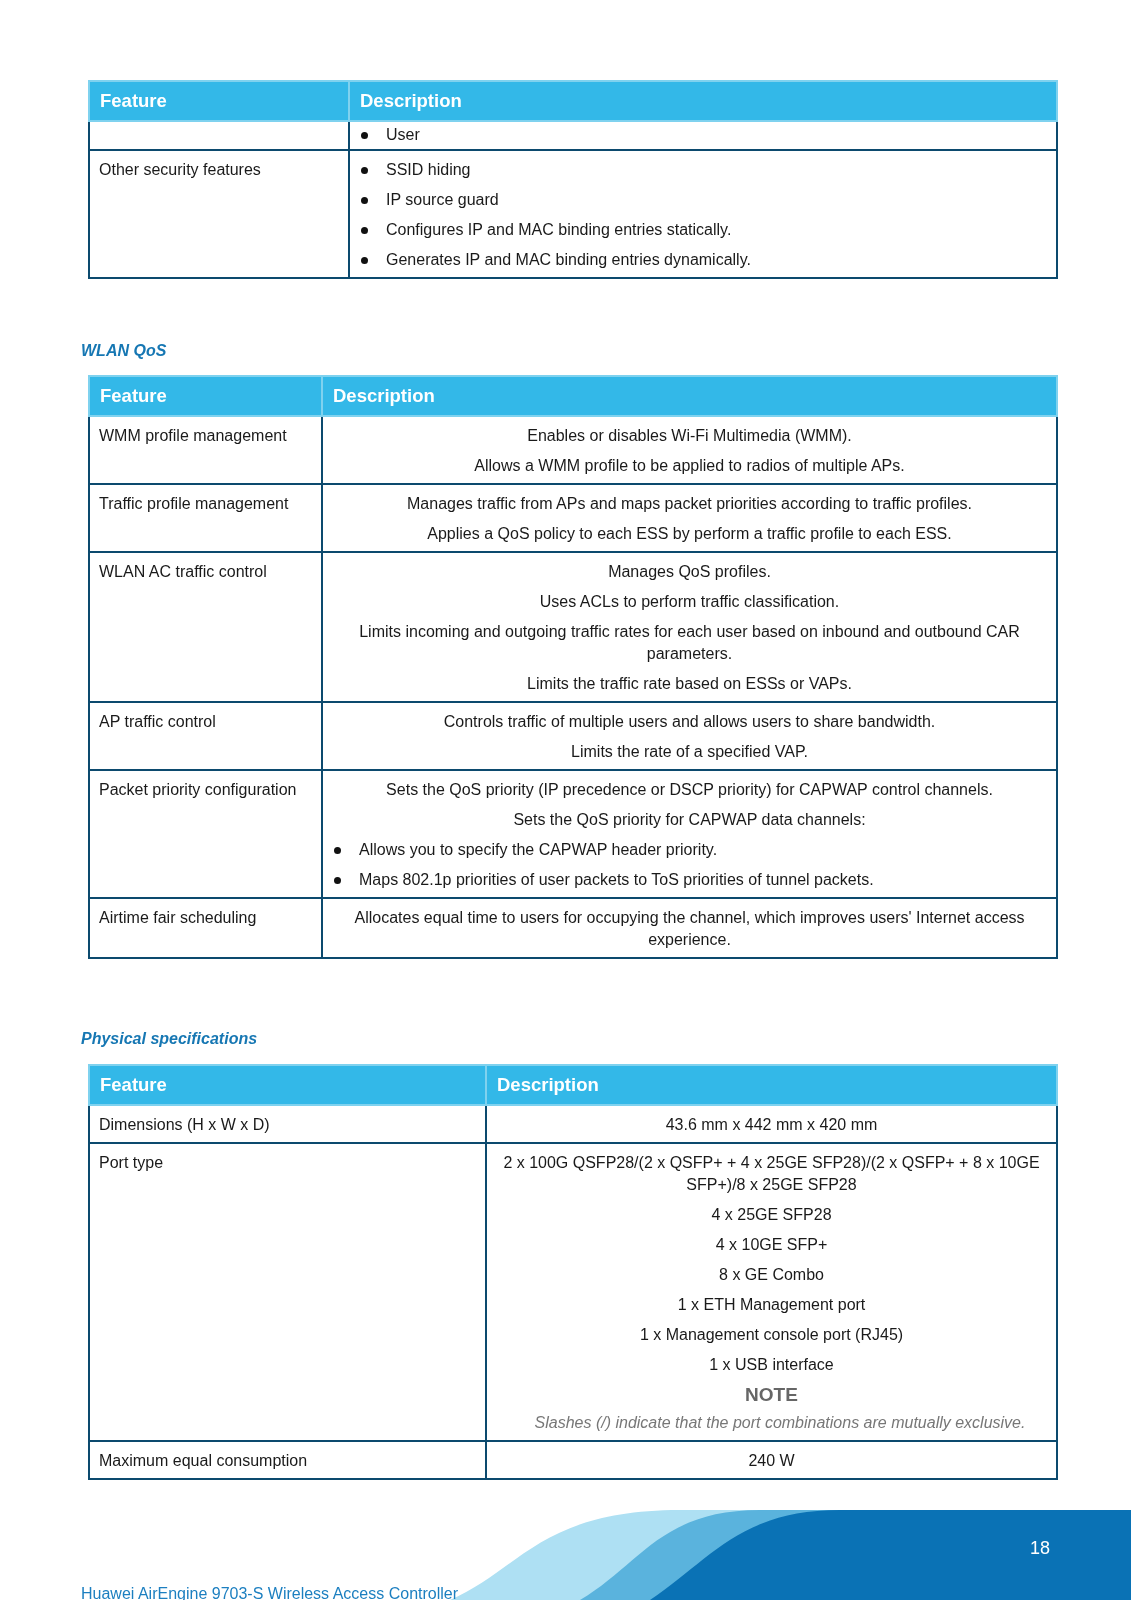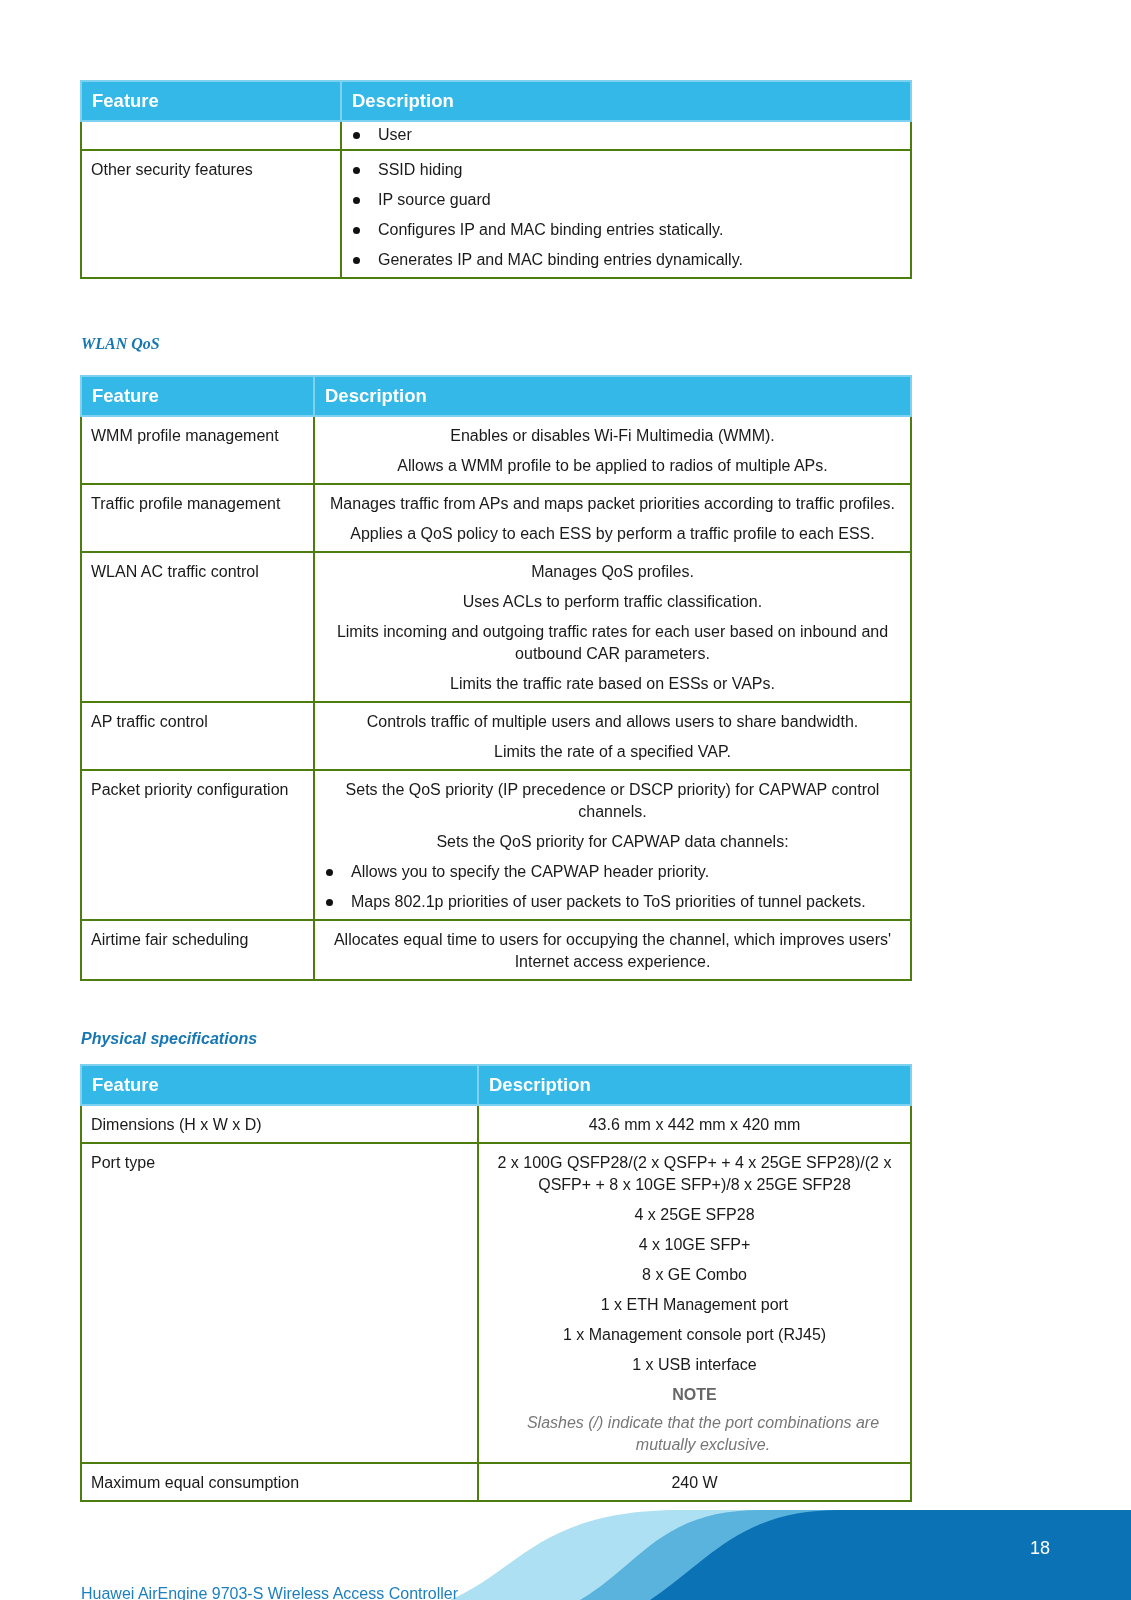--- a/index.html
+++ b/index.html
@@ -3,47 +3,47 @@
 <meta charset="utf-8">
 <style>
   html, body { margin: 0; padding: 0; }
   body {
     width: 1131px; height: 1600px; position: relative; overflow: hidden;
     background: #ffffff;
     font-family: "Liberation Sans", sans-serif;
     color: #1a1a1a;
   }
   .tbl {
-    position: absolute; left: 80px; width: 832px;
+    position: absolute; left: 88px; width: 970px;
     border-collapse: collapse;
     font-size: 16px;
   }
   .tbl th {
     background: #33b8e8; color: #ffffff; font-weight: bold; font-size: 18.5px;
     text-align: left; padding: 0 10px; height: 38px;
     border: 2px solid #7fd2ef; border-bottom: 2px solid #7fd2ef;
   }
   .tbl td {
     vertical-align: top; padding: 8px 9px 6px 9px;
-    border: 2px solid #4d7c0f;
+    border: 2px solid #0c4a6e;
     line-height: 22px;
   }
   .tbl td p { margin: 0 0 8px 0; text-align: center; }
   .tbl td p:last-child { margin-bottom: 0; }
   .bul { position: relative; padding-left: 27px; margin: 0 0 8px 0; }
   .bul:last-child { margin-bottom: 0; }
   .bul::before {
     content: ""; position: absolute; left: 2px; top: 8px;
     width: 7px; height: 7px; border-radius: 50%; background: #111;
   }
   .sec-title {
     position: absolute; left: 81px;
     color: #1677b3; font-weight: bold; font-style: italic; font-size: 16px;
   }
-  .note-label { color: #666; font-weight: bold; font-size: 16px; margin: 0 0 6px 0 !important; }
+  .note-label { color: #666; font-weight: bold; font-size: 19px; margin: 0 0 6px 0 !important; }
   .note-text { color: #777; font-style: italic; padding-left: 17px; }
   .footer-text {
     position: absolute; left: 81px; top: 1584px;
     color: #1c7fc0; font-size: 16px; line-height: 20px;
   }
   .page-num {
     position: absolute; left: 1030px; top: 1538px;
     color: #ffffff; font-size: 18px;
   }
   .wave { position: absolute; left: 0; top: 1510px; }
@@ -68,21 +68,21 @@
     <td>
       <div class="bul">SSID hiding</div>
       <div class="bul">IP source guard</div>
       <div class="bul">Configures IP and MAC binding entries statically.</div>
       <div class="bul">Generates IP and MAC binding entries dynamically.</div>
     </td>
   </tr>
 </tbody>
   </table>
 
-<div class="sec-title" style="top:335px;font-family:Liberation Serif, serif;">WLAN QoS</div>
+<div class="sec-title" style="top:342px;">WLAN QoS</div>
 <table class="tbl" style="top:375px;">
   <tbody>
       <tr>
     <th style="width:211px;">Feature</th>
     <th>Description</th>
   </tr>
   <tr>
     <td>WMM profile management</td>
     <td>
       <p>Enables or disables Wi-Fi Multimedia (WMM).</p>

